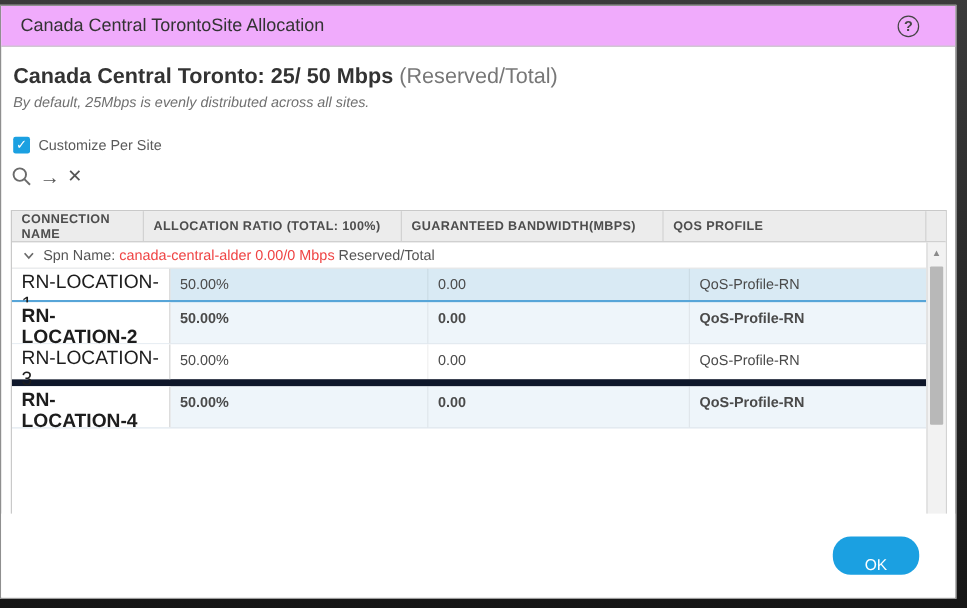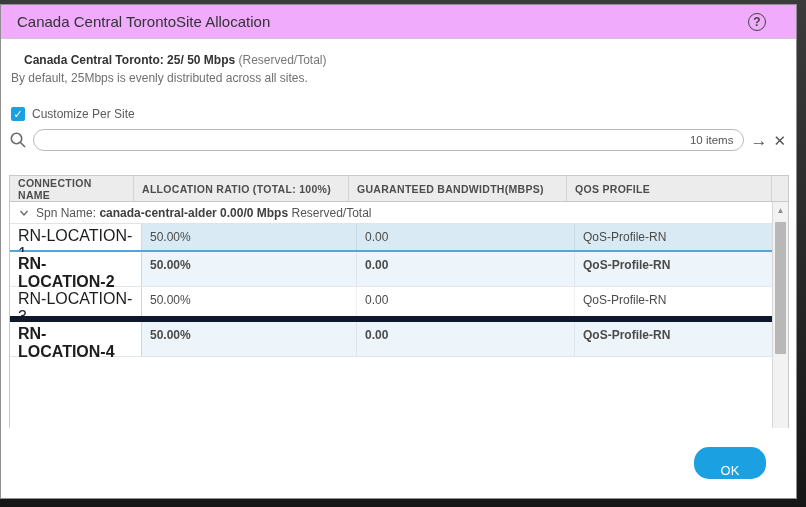--- a/index.html
+++ b/index.html
@@ -22,24 +22,24 @@
     display:flex; align-items:center; padding:0 16px; flex:0 0 auto;
   }
   .titlebar .title { font-size:15px; color:#333; flex:1; }
   .help-icon {
     width:18px; height:18px; border:1.5px solid #444; border-radius:50%;
     color:#444; font-size:12px; font-weight:bold; display:flex;
     align-items:center; justify-content:center; cursor:pointer; margin-right:14px;
   }
   
   .dlg-body { flex:1; position:relative; padding:14px 0 0 0; }
-  .summary { padding:0 23px; font-size:12px; color:#333; }
+  .summary { padding:0 10px; font-size:18px; color:#333; }
   .summary .b { font-weight:bold; color:#333; }
   .summary .g { color:#777; }
-  .note { padding:4px 10px 0 10px; font-size:12px; color:#707070; }
+  .note { padding:4px 10px 0 10px; font-size:12px; color:#707070;font-style:italic; }
   
   .chk-row {
     display:flex; align-items:center; gap:7px; margin:22px 10px 6px 10px;
     font-size:12px; color:#5a5a5a; cursor:pointer; width:max-content;
   }
   .chk {
     width:14px; height:14px; background:var(--accent,#1ba0e1); border-radius:2px;
     color:#fff; font-size:11px; line-height:14px; text-align:center;
   }
   
@@ -62,31 +62,31 @@
   .tablewrap {
     position:absolute; left:8px; right:7px; top:136px; height:274px;
     border:1px solid #c9c9c9; background:#fff;
   }
   .thead { display:flex; height:26px; background:#ececec; border-bottom:1px solid #c9c9c9; }
   .th {
     font-size:10.5px; color:#4d4d4d; letter-spacing:.3px; font-weight:bold;
     display:flex; align-items:center; padding:0 8px;
     border-right:1px solid #d2d2d2;
   }
-  .th:nth-child(1){ width:124px; }
+  .th:nth-child(1){ width:110px; }
   .th:nth-child(2){ width:215px; }
   .th:nth-child(3){ width:218px; }
   .th:nth-child(4){ flex:1; }
   .th.spacer { width:16px; flex:0 0 16px; border-right:none; padding:0; }
   .tbody { position:absolute; left:0; right:16px; top:26px; bottom:0; overflow:hidden; }
   .group-row {
     height:22px; display:flex; align-items:center; gap:6px; padding:0 8px;
     font-size:12px; color:#555; border-bottom:1px solid #e3e3e3; background:#fff;
   }
-  .group-row .gb { font-weight:bold; color:#404040; }
+  .group-row .gb { font-weight:normal; color:#ef4444; }
   .chev { width:12px; height:12px; flex:0 0 auto; cursor:pointer; }
   .row { display:flex; align-items:stretch; }
   .row .cell {
     font-size:12px; color:#4a4a4a; display:flex; align-items:flex-start;
     padding:6px 8px 0 8px; border-right:1px solid rgba(0,0,0,0.06);
   }
   .row .name {
     width:132px; background:#fff; font-size:16px; color:#1d1d1d;
     padding-top:3px; border-right:1px solid #d5d5d5;
   }
@@ -146,24 +146,20 @@
       <div class="chk-row">
         <span class="chk">✓</span>
         <span>Customize Per Site</span>
       </div>
 
       <div class="searchrow">
         <svg class="mag" viewBox="0 0 18 18">
           <circle cx="7.5" cy="7.5" r="5.2" fill="none" stroke="#6b6b6b" stroke-width="1.6"></circle>
           <line x1="11.5" y1="11.5" x2="16" y2="16" stroke="#6b6b6b" stroke-width="1.6"></line>
         </svg>
-        <div class="searchpill">
-          <input type="text" value="" style="">
-          <span class="count">10 items</span>
-        </div>
         <span class="go-icon">→</span>
         <span class="x-icon">✕</span>
       </div>
 
       <div class="tablewrap">
         <div class="thead">
           <div class="th">CONNECTION NAME</div>
           <div class="th">ALLOCATION RATIO (TOTAL: 100%)</div>
           <div class="th">GUARANTEED BANDWIDTH(MBPS)</div>
           <div class="th">QOS PROFILE</div>

